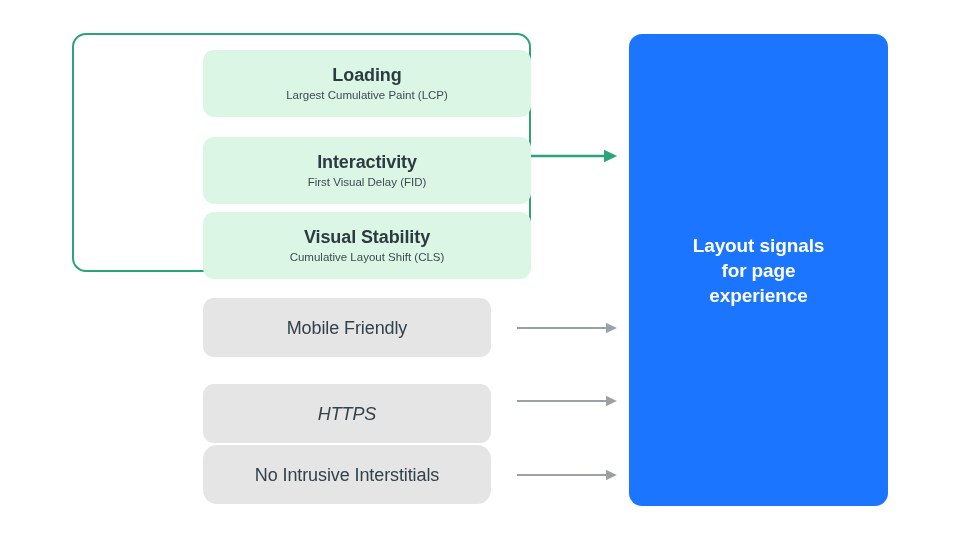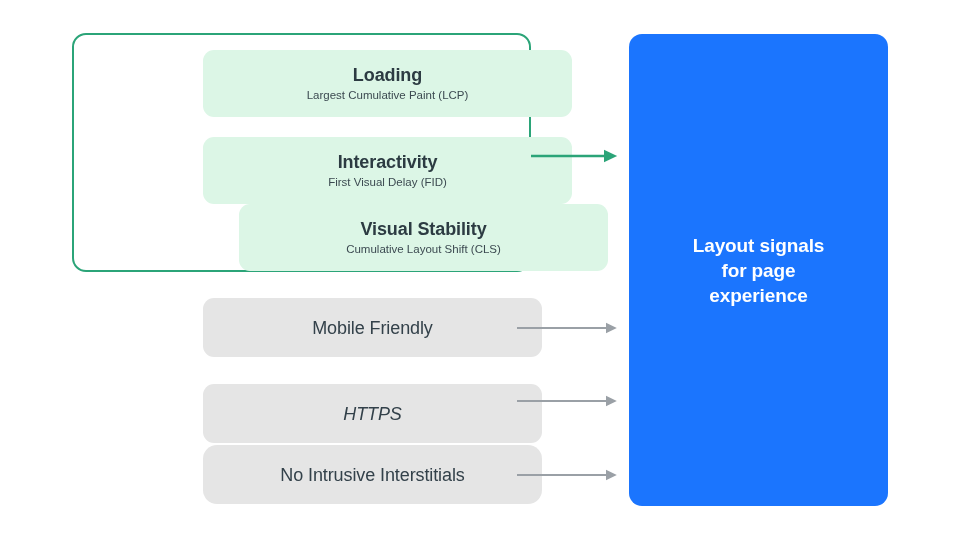--- a/index.html
+++ b/index.html
@@ -45,54 +45,54 @@
     font-size: 21px;
     font-weight: bold;
     line-height: 25px;
     letter-spacing: -0.2px;
   }
 
   
   .metric-card {
     position: absolute;
     left: 203px;
-    width: 369px;
+    width: 328px;
     height: 67px;
     background: #DCF6E6;
     border-radius: 11px;
     display: flex;
     flex-direction: column;
     align-items: center;
     justify-content: center;
     box-sizing: border-box;
   }
   .metric-card.m0 { top: 50px; }
   .metric-card.m1 { top: 137px; }
-  .metric-card.m2 { top: 204px; margin-left: 36px; }
+  .metric-card.m2 { top: 212px; }
 
   .metric-title {
     color: #2C3B42;
     font-size: 18px;
     font-weight: bold;
     line-height: 22px;
     letter-spacing: -0.1px;
   }
   .metric-sub {
     color: #3C4A51;
     font-size: 11.5px;
     font-weight: normal;
     line-height: 16px;
     margin-top: 1px;
   }
 
   
   .signal-box {
     position: absolute;
     left: 203px;
-    width: 339px;
+    width: 288px;
     height: 59px;
     background: #E5E5E5;
     border-radius: 11px;
     display: flex;
     align-items: center;
     justify-content: center;
     box-sizing: border-box;
   }
   .signal-box.s0 { top: 298px; }
   .signal-box.s1 { top: 384px; font-style: italic; }

